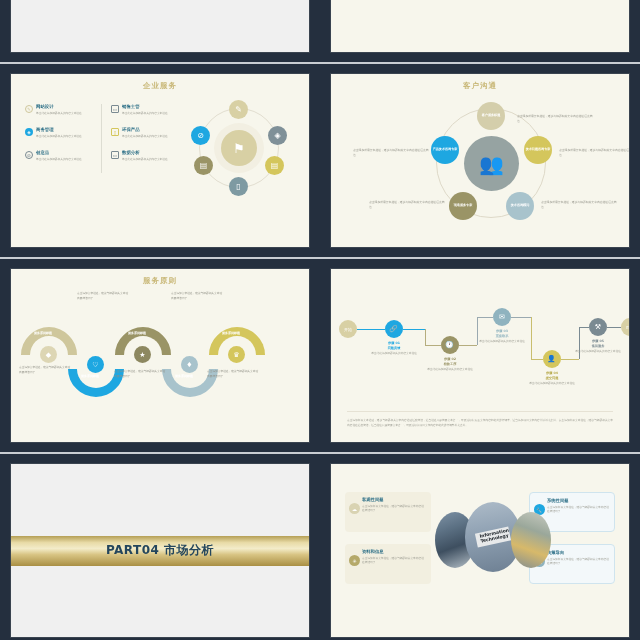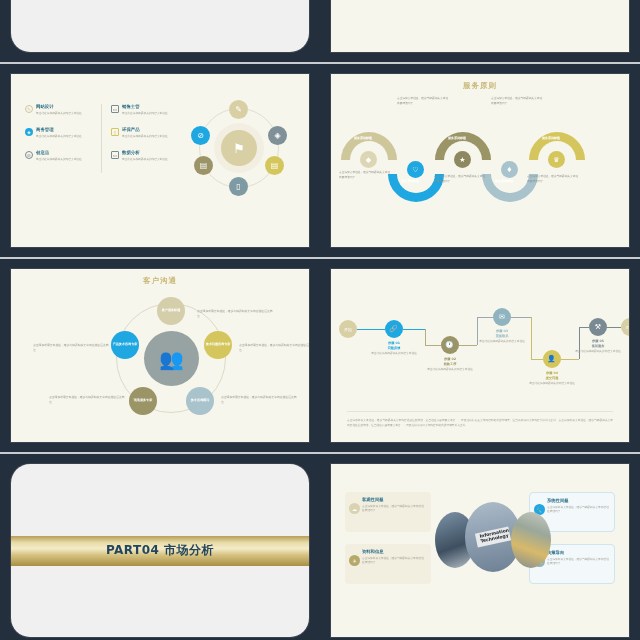--- a/index.html
+++ b/index.html
@@ -25,21 +25,21 @@
     padding: 10px 11px;
     border-top: 2px solid #c9cdd2;
   }
   .slide {
     position: relative;
     width: 100%; height: 100%;
     background: #f7f6ec;
     overflow: hidden;
     box-shadow: 0 0 0 1px #3a4450;
   }
-  .slide.plain { background: #f0f0f0; border-radius: 19px; }
+  .slide.plain { background: #f0f0f0; }
 
   .s-title {
     position: absolute; top: 7px; left: 0; right: 0;
     text-align: center;
     font-size: 7.5px; letter-spacing: 1px;
     color: #c9b878; font-weight: bold;
   }
 
   
   .svc-cols { position:absolute; top:30px; left:14px; width:152px; display:flex; gap:9px; }
@@ -116,20 +116,21 @@
     </div>
 
     <div class="frame">
       <div class="slide">
         
       </div>
     </div>
 
     <div class="frame">
       <div class="slide">
+        <div class="s-title">企业服务</div>
 
         <div class="svc-cols">
           <div class="svc-col">
             <div class="svc-item">
               <span class="svc-ico hollow" style="border-color:#cfc79c;color:#cfc79c">✎</span>
               <div>
                 <div class="svc-h">网站设计</div>
                 <div class="svc-p">单击此处添加标题相关的内容文本描述</div>
               </div>
             </div>
@@ -183,20 +184,41 @@
           <div class="ring-node" style="background:#d4c65c;right:3px;bottom:21px;">▤</div>
           <div class="ring-node" style="background:#7e9aa2;left:38px;bottom:0px;">▯</div>
           <div class="ring-node" style="background:#9a9466;left:3px;bottom:21px;">▤</div>
           <div class="ring-node" style="background:#1ea7e1;left:0px;top:26px;">⊘</div>
         </div>
       </div>
     </div>
 
     <div class="frame">
       <div class="slide">
+        <div class="s-title">客户沟通</div>
+
+        <div class="cc-ring"></div>
+        <div class="cc-center">👥</div>
+
+        <div class="cc-node" style="background:#d4ceab;left:146px;top:28px;">客户服务标题</div>
+        <div class="cc-node" style="background:#d4c65c;left:193px;top:62px;">技术问题咨询专家</div>
+        <div class="cc-node" style="background:#a8c3cc;left:175px;top:118px;">技术咨询顾问</div>
+        <div class="cc-node" style="background:#9a9466;left:118px;top:118px;">现场服务专家</div>
+        <div class="cc-node" style="background:#1ea7e1;left:100px;top:62px;">产品技术咨询专家</div>
+
+        <div class="cc-txt" style="left:186px;top:40px;">点击添加所需文本描述，建议与标题相关文字内容描述适度简洁</div>
+        <div class="cc-txt" style="left:228px;top:74px;">点击添加所需文本描述，建议与标题相关文字内容描述适度简洁</div>
+        <div class="cc-txt" style="left:210px;top:126px;">点击添加所需文本描述，建议与标题相关文字内容描述适度简洁</div>
+        <div class="cc-txt" style="left:38px;top:126px;">点击添加所需文本描述，建议与标题相关文字内容描述适度简洁</div>
+        <div class="cc-txt" style="left:22px;top:74px;">点击添加所需文本描述，建议与标题相关文字内容描述适度简洁</div>
+      </div>
+    </div>
+
+    <div class="frame">
+      <div class="slide">
         <div class="s-title">服务原则</div>
 
         <div class="wave">
           <div class="arc up" style="color:#cfc79c;left:2px;top:10px;"></div>
           <div class="arc dn" style="color:#1ea7e1;left:49px;top:24px;"></div>
           <div class="arc up" style="color:#9a9466;left:96px;top:10px;"></div>
           <div class="arc dn" style="color:#a8c3cc;left:143px;top:24px;"></div>
           <div class="arc up" style="color:#d4c65c;left:190px;top:10px;"></div>
 
           <div class="wnode" style="background:#ddd6b4;left:21px;top:29px;">◆</div>
@@ -210,41 +232,20 @@
           <div class="wtxt" style="left:95px;top:52px;">点击添加文字描述，建议与标题相关文本信息要简洁明了</div>
           <div class="wtxt" style="left:152px;top:-26px;">点击添加文字描述，建议与标题相关文本信息要简洁明了</div>
           <div class="wtxt" style="left:188px;top:52px;">点击添加文字描述，建议与标题相关文本信息要简洁明了</div>
 
           <div class="wlabel" style="left:15px;top:14px;color:#fff;">服务原则标题</div>
           <div class="wlabel" style="left:62px;top:57px;color:#fff;">服务原则标题</div>
           <div class="wlabel" style="left:109px;top:14px;color:#fff;">服务原则标题</div>
           <div class="wlabel" style="left:156px;top:57px;color:#fff;">服务原则标题</div>
           <div class="wlabel" style="left:203px;top:14px;color:#fff;">服务原则标题</div>
         </div>
-      </div>
-    </div>
-
-    <div class="frame">
-      <div class="slide">
-        <div class="s-title">客户沟通</div>
-
-        <div class="cc-ring"></div>
-        <div class="cc-center">👥</div>
-
-        <div class="cc-node" style="background:#d4ceab;left:146px;top:28px;">客户服务标题</div>
-        <div class="cc-node" style="background:#d4c65c;left:193px;top:62px;">技术问题咨询专家</div>
-        <div class="cc-node" style="background:#a8c3cc;left:175px;top:118px;">技术咨询顾问</div>
-        <div class="cc-node" style="background:#9a9466;left:118px;top:118px;">现场服务专家</div>
-        <div class="cc-node" style="background:#1ea7e1;left:100px;top:62px;">产品技术咨询专家</div>
-
-        <div class="cc-txt" style="left:186px;top:40px;">点击添加所需文本描述，建议与标题相关文字内容描述适度简洁</div>
-        <div class="cc-txt" style="left:228px;top:74px;">点击添加所需文本描述，建议与标题相关文字内容描述适度简洁</div>
-        <div class="cc-txt" style="left:210px;top:126px;">点击添加所需文本描述，建议与标题相关文字内容描述适度简洁</div>
-        <div class="cc-txt" style="left:38px;top:126px;">点击添加所需文本描述，建议与标题相关文字内容描述适度简洁</div>
-        <div class="cc-txt" style="left:22px;top:74px;">点击添加所需文本描述，建议与标题相关文字内容描述适度简洁</div>
       </div>
     </div>
 
     <div class="frame">
       <div class="slide">
 
         <div>
 
           <div class="fl-line" style="left:26px;top:60px;width:28px;background:#1ea7e1;"></div>
           <div class="fl-line" style="left:72px;top:60px;width:22px;background:#1ea7e1;"></div>

